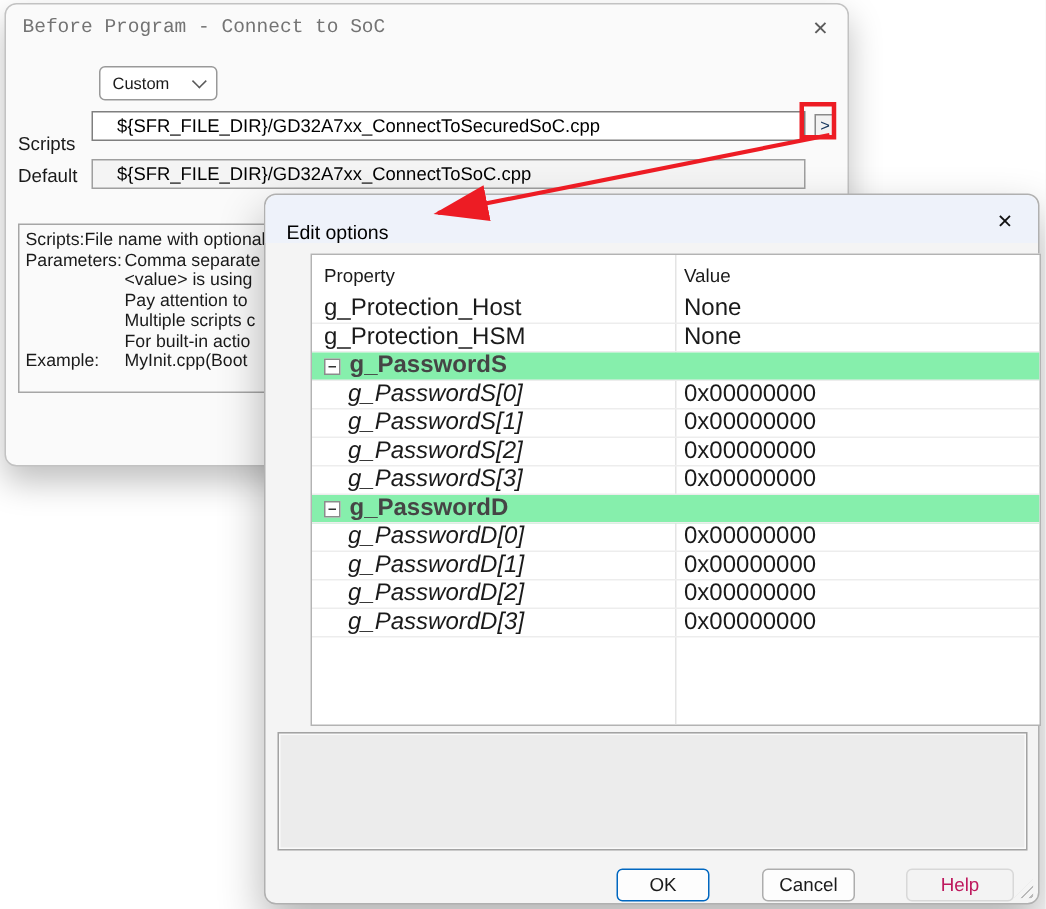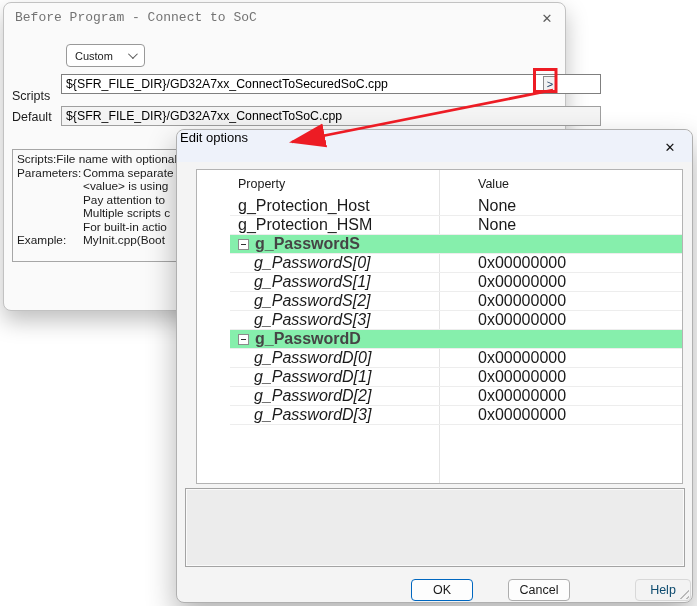--- a/index.html
+++ b/index.html
@@ -39,24 +39,24 @@
     display: flex; align-items: center; justify-content: space-between;
     padding: 0 9px 0 8px; font-size: 11px;
   }
   .chev {
     width: 7px; height: 7px; flex: none;
     border-right: 1.4px solid #5a5a5a; border-bottom: 1.4px solid #5a5a5a;
     transform: rotate(45deg) translateY(-2px);
   }
   .fld-label { position: absolute; left: 8px; font-size: 12.5px; color: #1a1a1a; }
   .txt-input {
-    position: absolute; left: 57px; width: 540px; height: 20px;
+    position: absolute; left: 57px; width: 476px; height: 20px;
     border: 1px solid #7f7f7f; background: #fff;
     font-family: "Liberation Sans", sans-serif;
-    font-size: 12.3px; padding: 0 4px; color: #000;
+    font-size: 12.3px; padding: 0 16px; color: #000;
   }
   .txt-input.readonly { background: #f4f4f4; border-color: #9f9f9f; }
   .more-btn {
     position: absolute; left: 539px; top: 73px; width: 14px; height: 16px;
     background: #f2f2f2; border: 1px solid #8a8a8a;
     font-size: 11px; line-height: 1; color: #17375e;
     display: flex; align-items: center; justify-content: center;
     font-family: "Liberation Sans", sans-serif; padding: 0;
   }
   .helpbox {
@@ -72,26 +72,26 @@
   .dlg2 {
     left: 176px; top: 129px; width: 517px; height: 474px;
     background: #f4f4f4;
     border: 1px solid #b0b0b0;
     border-radius: 8px;
     box-shadow: 0 14px 30px rgba(0,0,0,.30);
   }
   .dlg2-titlebar {
     position: absolute; left: 0; top: 0; right: 0; height: 32px;
     background: #eef2fa; border-radius: 8px 8px 0 0;
-    display: flex; align-items: flex-start; padding-left: 3px;
+    display: flex; align-items: flex-end; padding-left: 14px;
     font-size: 13px; color: #000;
   }
   .ptable {
-    position: absolute; left: 19px; top: 39px; width: 487px; height: 315px;
-    background: #fff; border: 1px solid #b3b3b3; overflow: hidden; padding-left: 33px;
+    position: absolute; left: 30px; top: 39px; width: 487px; height: 315px;
+    background: #fff; border: 1px solid #b3b3b3; overflow: hidden;
   }
   .vline { position: absolute; left: 242px; top: 0; bottom: 0; width: 1px; background: #e4e4e4; z-index: 0; }
   .thead { position: relative; height: 27px; display: flex; align-items: center; font-size: 12.5px; z-index: 1; }
   .th-prop { width: 242px; padding-left: 8px; flex: none; }
   .th-val  { padding-left: 6px; }
   .trow {
     position: relative; height: 19px; display: flex; align-items: center;
     border-bottom: 1px solid #ededed; font-size: 16px; z-index: 1;
   }
   .c-prop { width: 242px; flex: none; display: flex; align-items: center; gap: 6px; padding-left: 8px; white-space: nowrap; }
@@ -112,21 +112,21 @@
     box-shadow: inset 0 0 0 1px #fafafa;
   }
   .dlg-btn {
     position: absolute; top: 449px; height: 22px; width: 62px;
     border-radius: 4px; font-family: "Liberation Sans", sans-serif;
     font-size: 12.5px; display: flex; align-items: center; justify-content: center;
     background: #fdfdfd; border: 1px solid #adadad; color: #1a1a1a; padding: 0;
   }
   .btn-ok { left: 234px; border: 1px solid #0067c0; }
   .btn-cancel { left: 331px; }
-  .btn-help { left: 427px; width: 56px; background: #f3f3f3; border-color: #d8d8d8; color: #0c4a6e; margin-left: 31px; }
+  .btn-help { left: 427px; width: 72px; background: #f3f3f3; border-color: #d8d8d8; color: #be185d; }
   .grip {
     position: absolute; right: 3px; bottom: 3px; width: 13px; height: 13px;
     background: repeating-linear-gradient(135deg, #b9b9b9 0 1px, transparent 1px 4px);
     clip-path: polygon(100% 0, 100% 100%, 0 100%);
   }
   .annot { position: absolute; left: 0; top: 0; z-index: 99; pointer-events: none; }
 </style>
 </head>
 <body>
 

